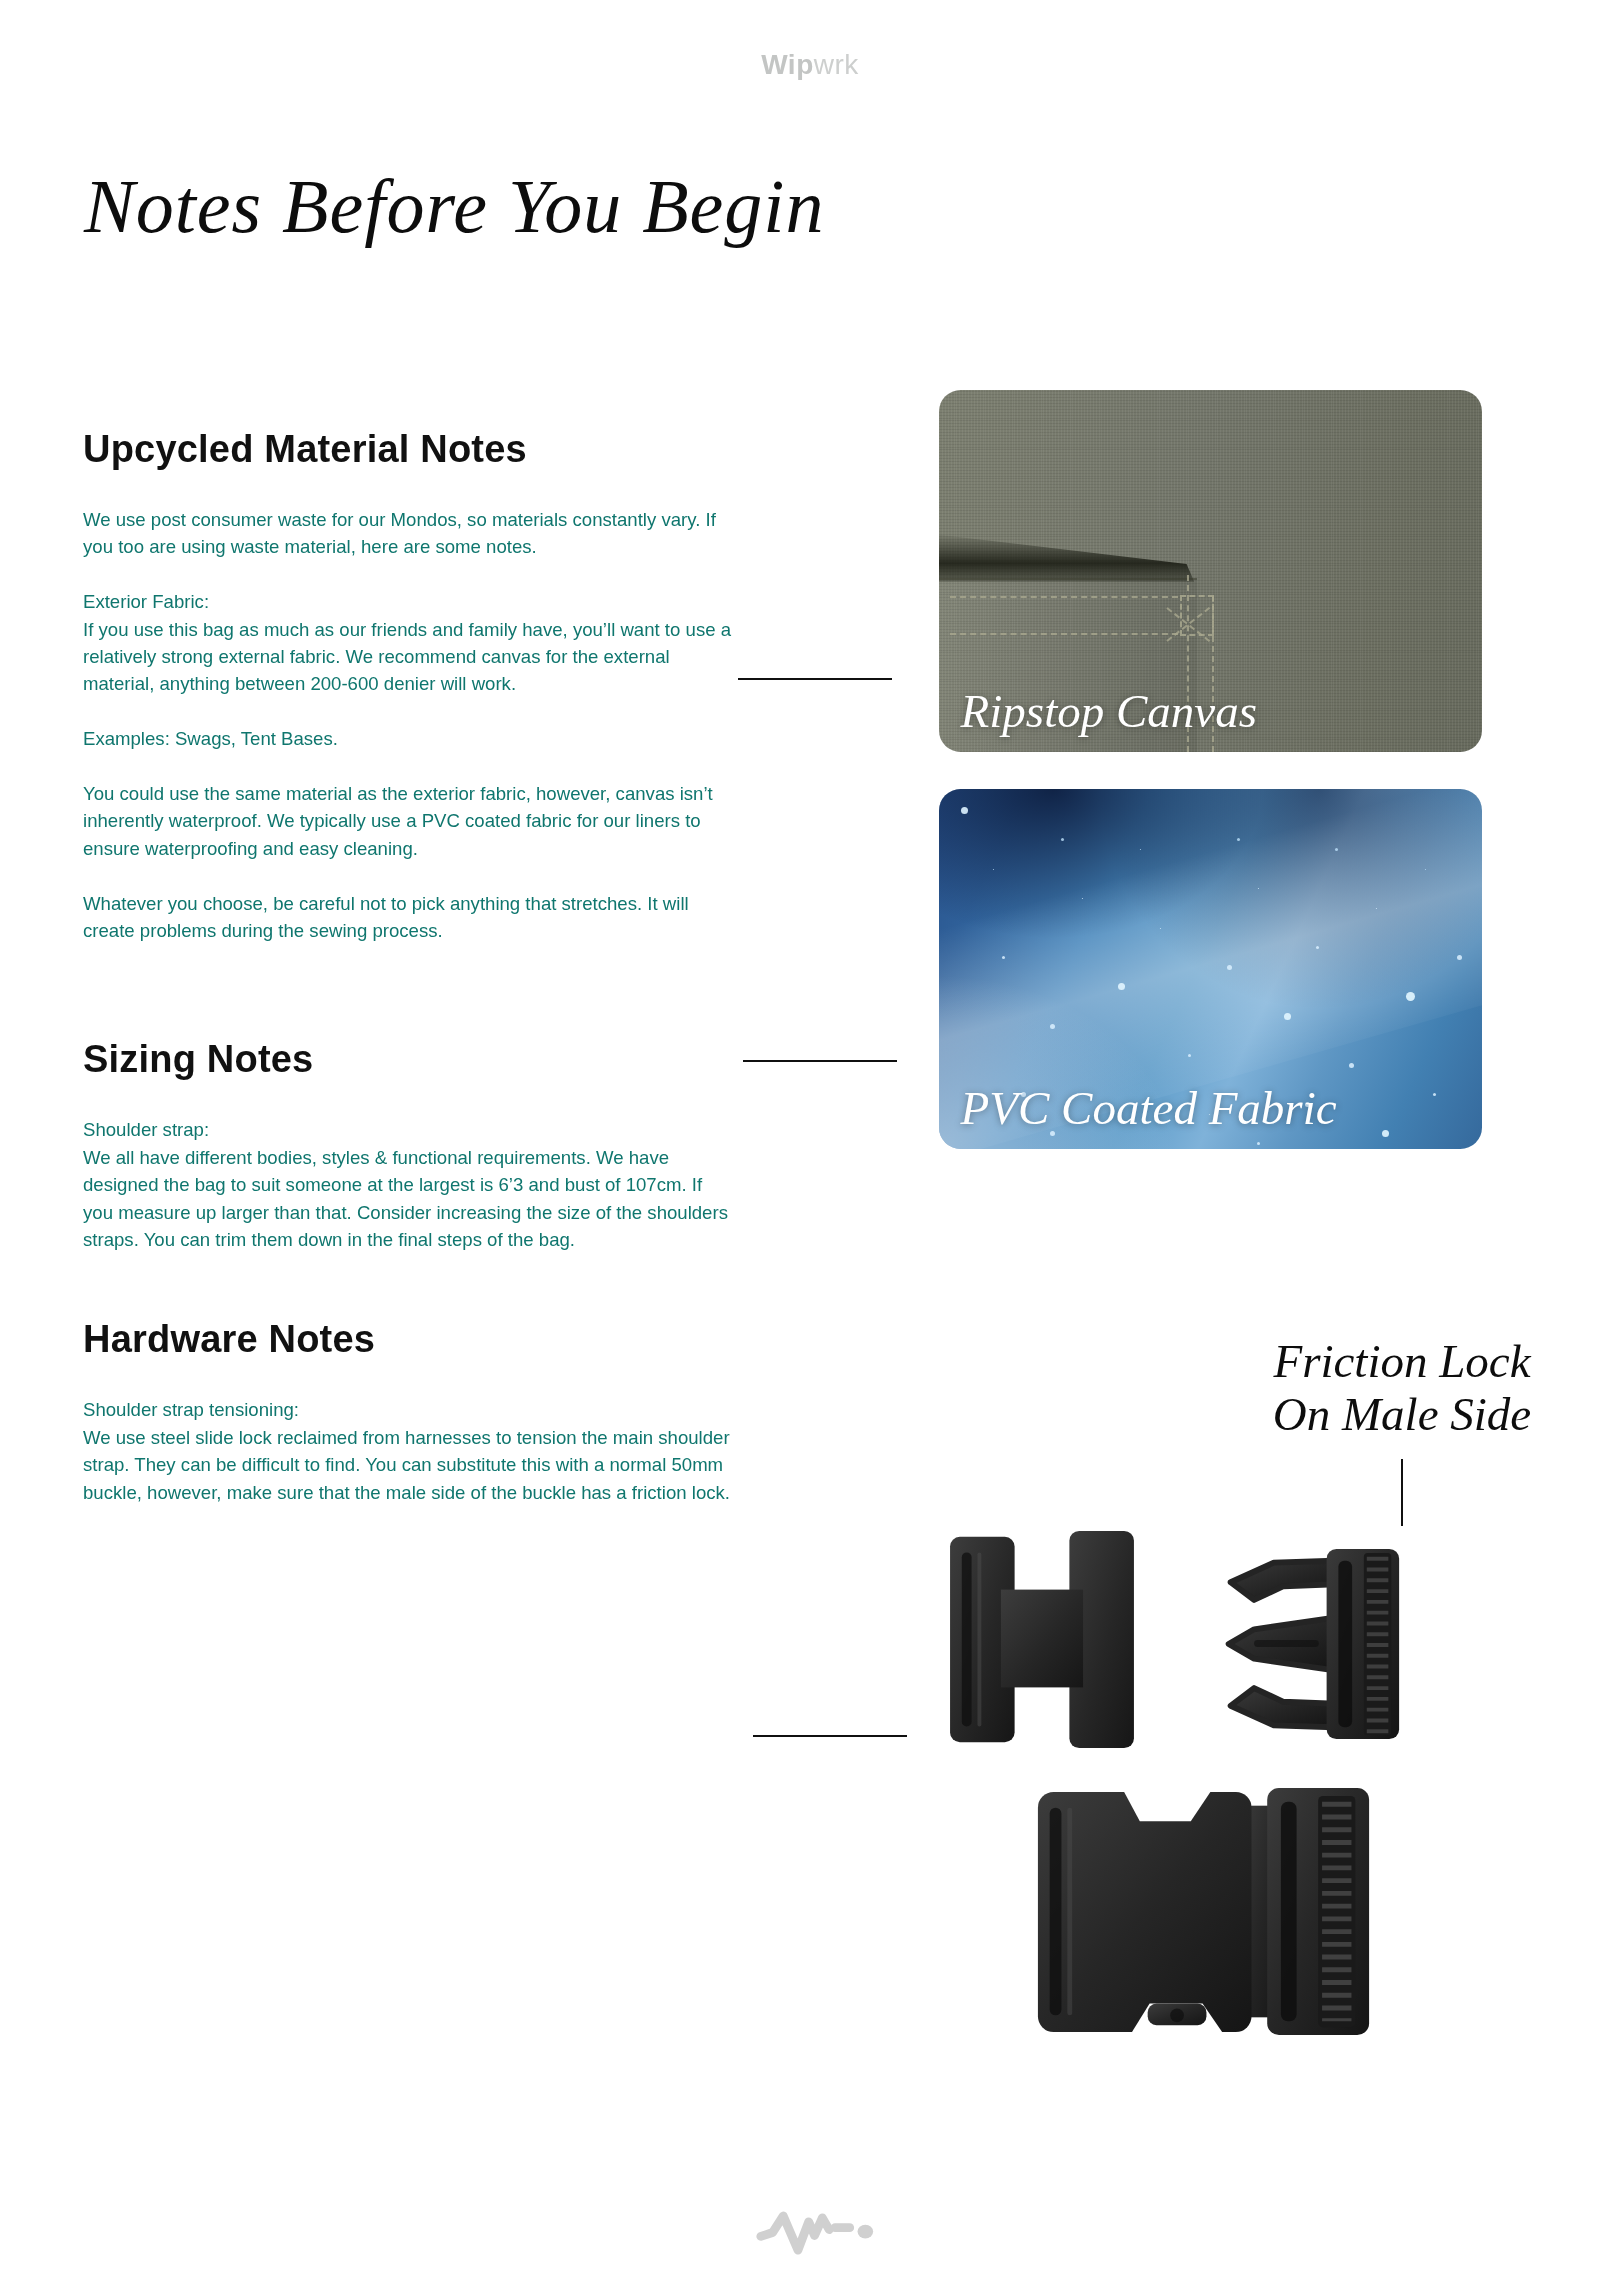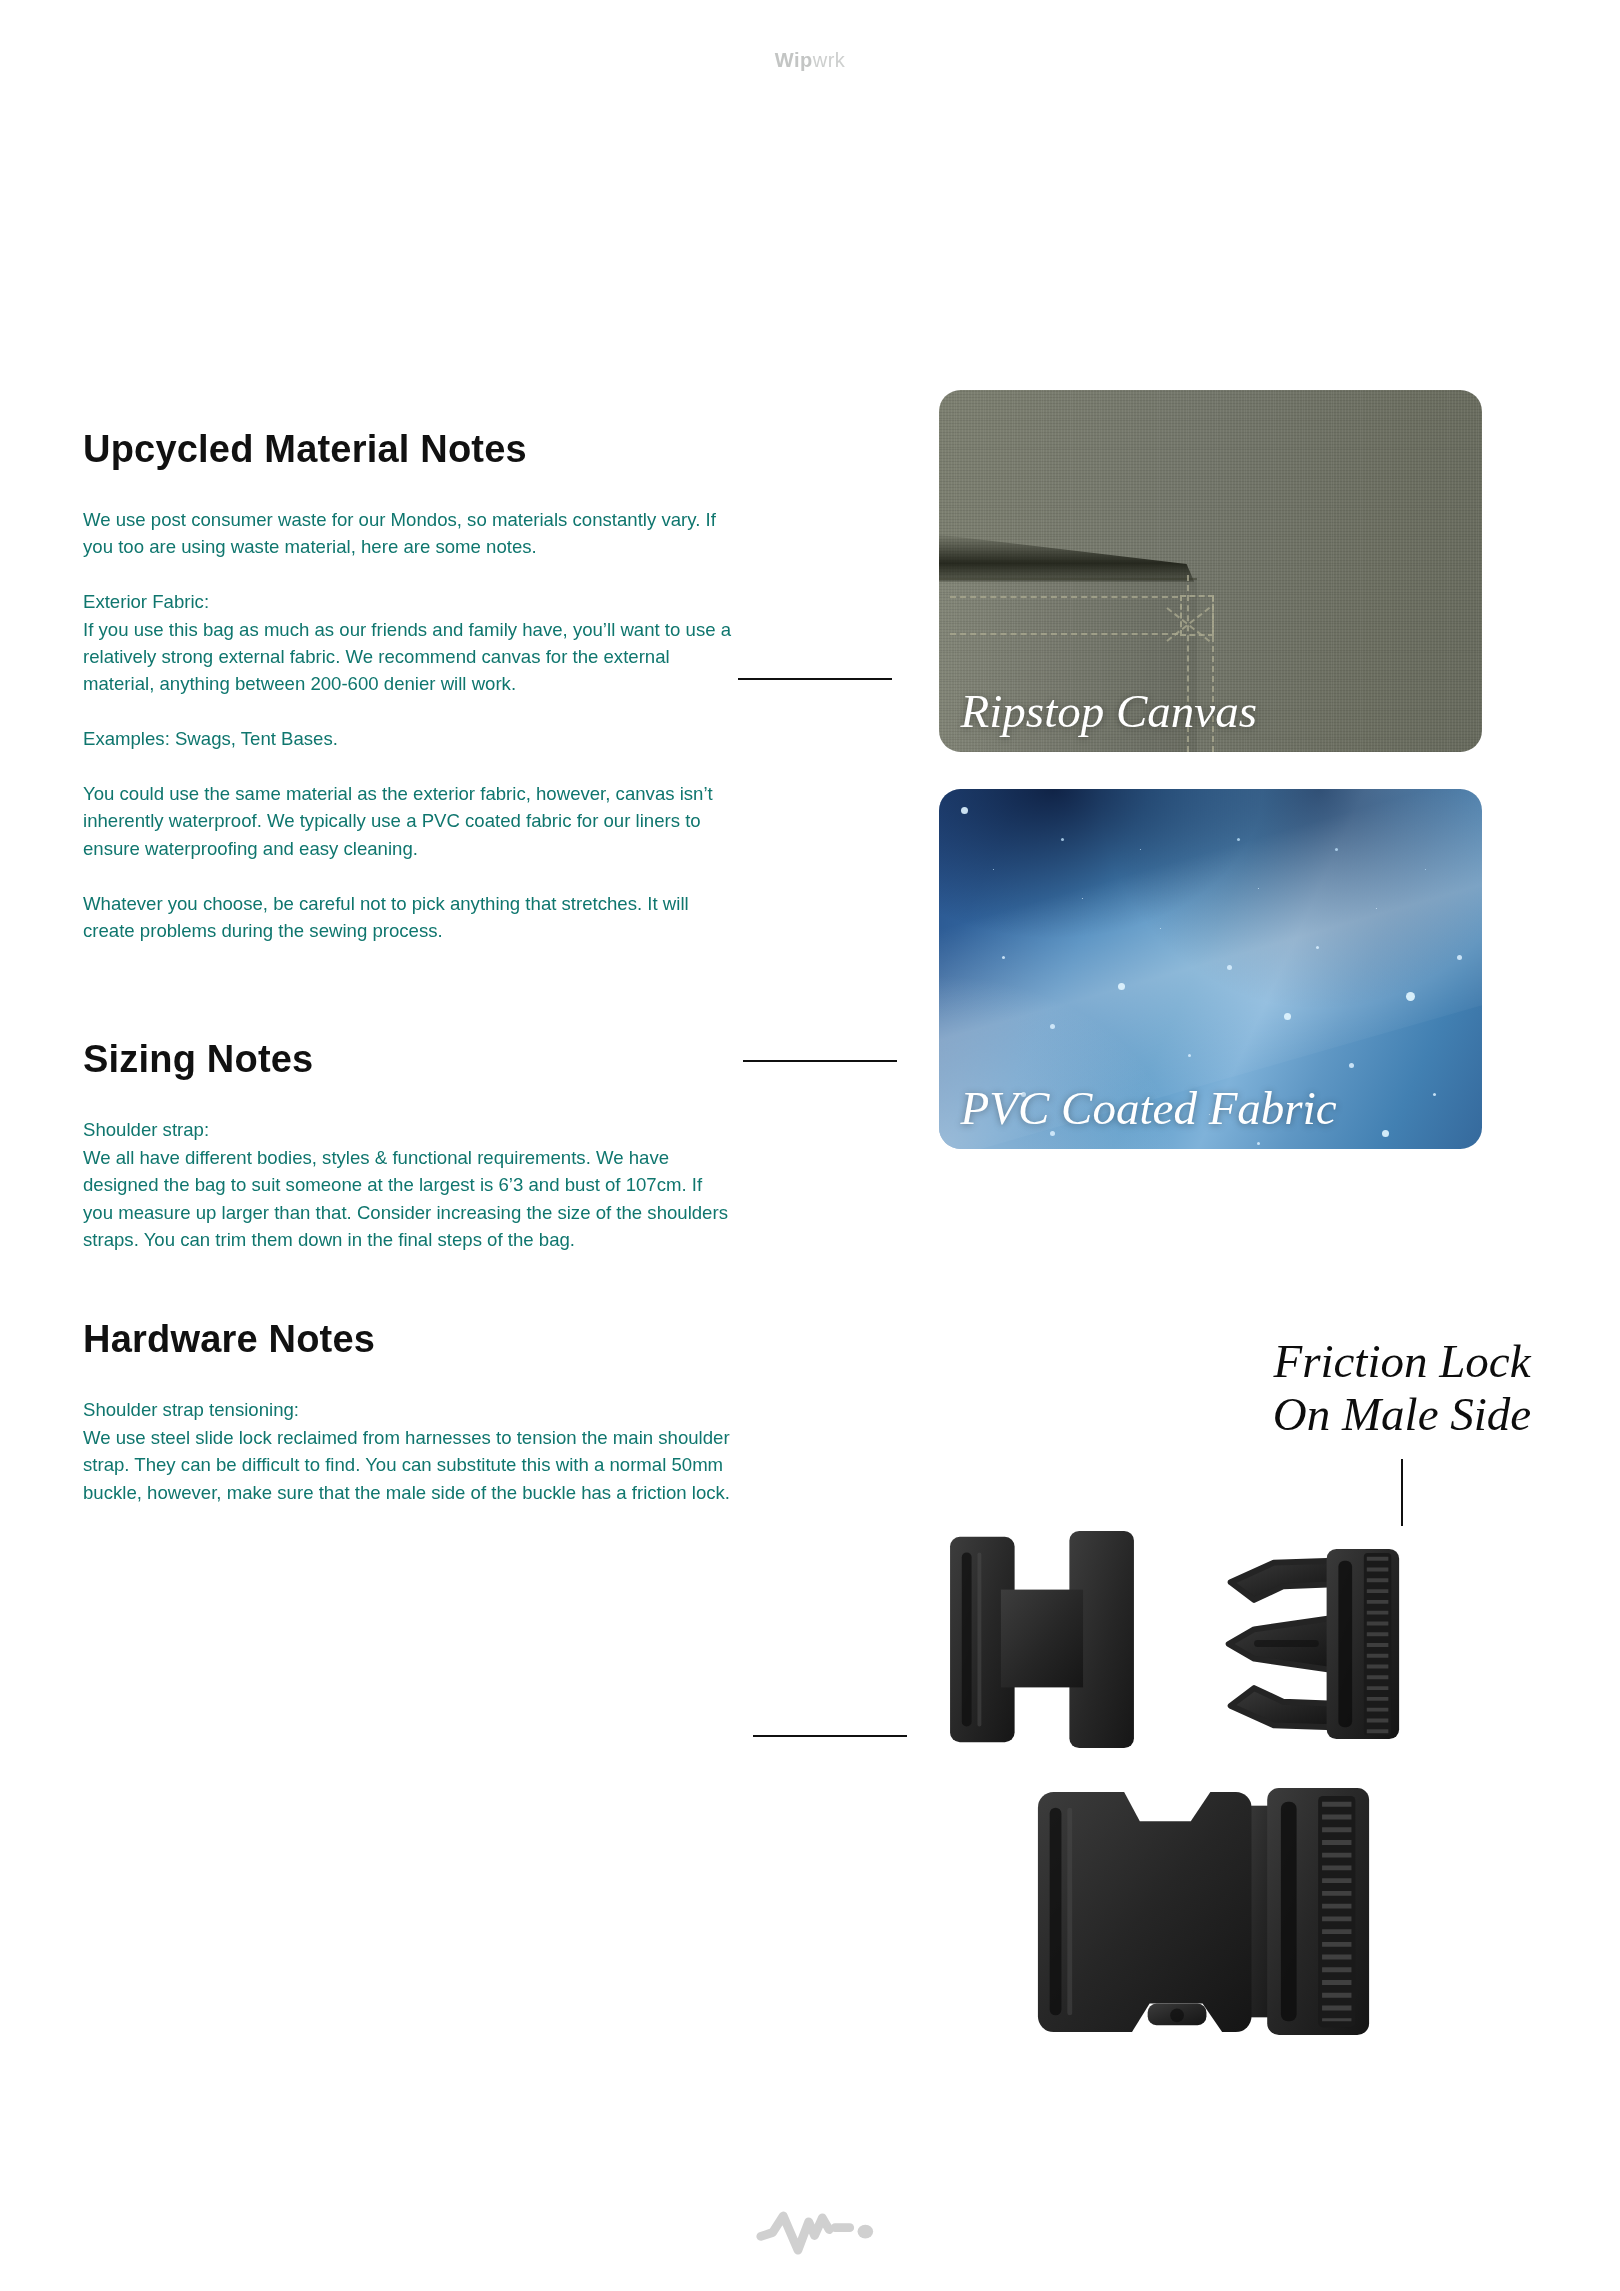--- a/index.html
+++ b/index.html
@@ -9,21 +9,21 @@
     background:#ffffff;
     font-family:"Liberation Sans", sans-serif;
     color:#161616;
     overflow:hidden;
   }
 
   
   .brand{
     position:absolute;left:0;top:49px;width:100%;
     text-align:center;
-    font-size:20px;letter-spacing:0.5px;
+    font-size:28px;letter-spacing:0.5px;
     user-select:none;
   }
   .brand .b{font-weight:700;color:#c3c5c4;}
   .brand .l{font-weight:400;color:#cdcfce;}
 
   
   .page-title{
     position:absolute;left:84px;top:165px;
     font-family:"Liberation Serif", serif;
     font-style:italic;font-weight:400;
@@ -163,20 +163,21 @@
 </style>
 </head>
 <body>
 
 <div class="page">
 
   <div class="brand">
     <span class="b">Wip</span><span class="l">wrk</span>
   </div>
 
+  <h1 class="page-title">Notes Before You Begin</h1>
 
   <div class="text-col">
 
     <h2>Upcycled Material Notes</h2>
 
     <p class="para">We use post consumer waste for our Mondos, so materials constantly vary. If you too are using waste material, here are some notes.</p>
 
     <div class="para">
       <div>Exterior Fabric:</div>
       <div>If you use this bag as much as our friends and family have, you’ll want to use a relatively strong external fabric. We recommend canvas for the external material, anything between 200-600 denier will work.</div>

